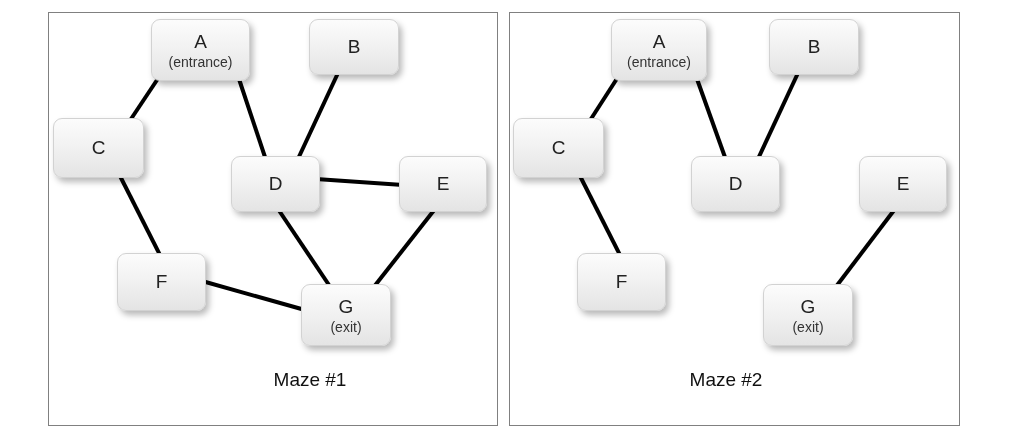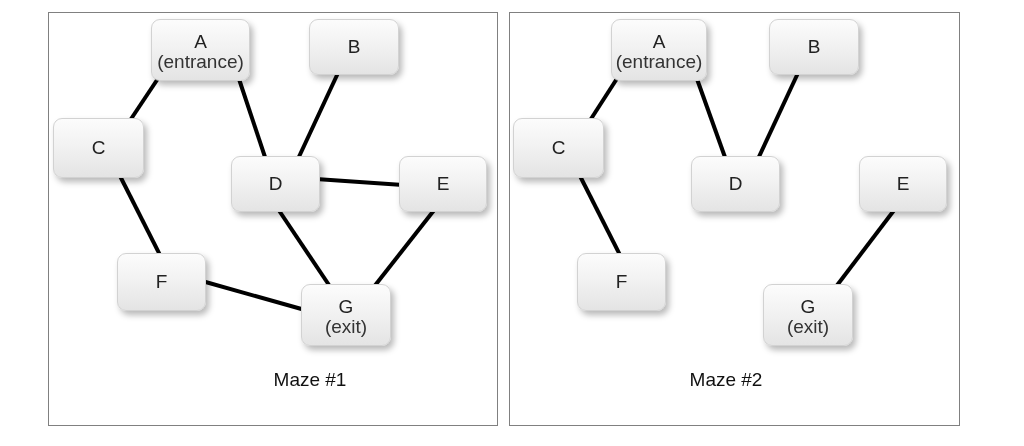--- a/index.html
+++ b/index.html
@@ -60,21 +60,21 @@
     justify-content: center;
     color: #1a1a1a;
   }
   .node-label {
     font-size: 19px;
     line-height: 22px;
     font-weight: normal;
     color: #222222;
   }
   .node-sublabel {
-    font-size: 19px;
+    font-size: 14px;
     line-height: 16px;
     color: #333333;
     margin-top: 1px;
   }
   .caption {
     position: absolute;
     text-align: center;
     font-size: 19px;
     color: #111111;
     white-space: nowrap;

